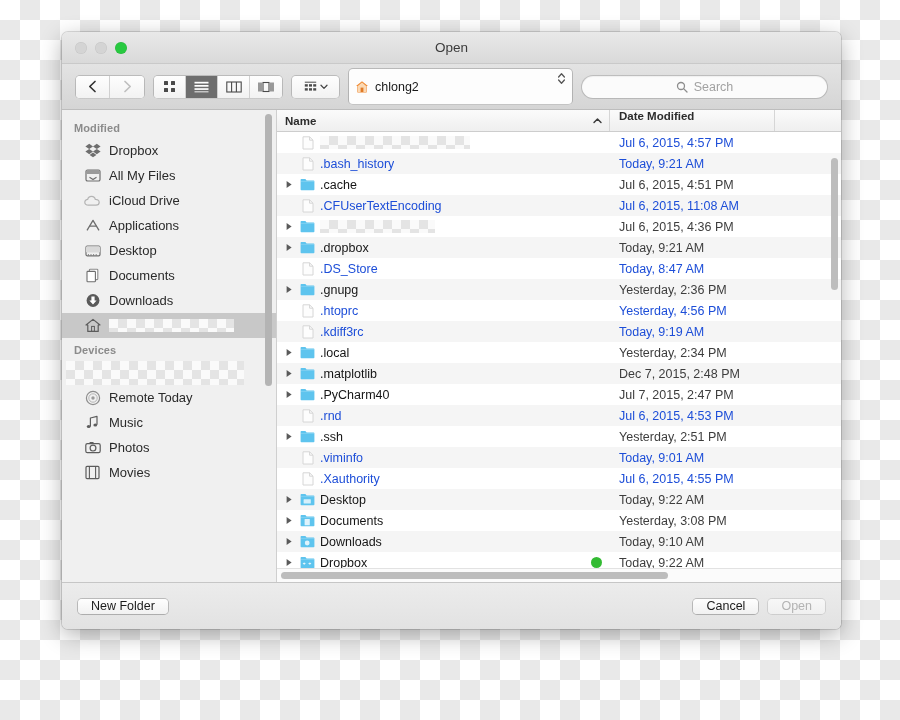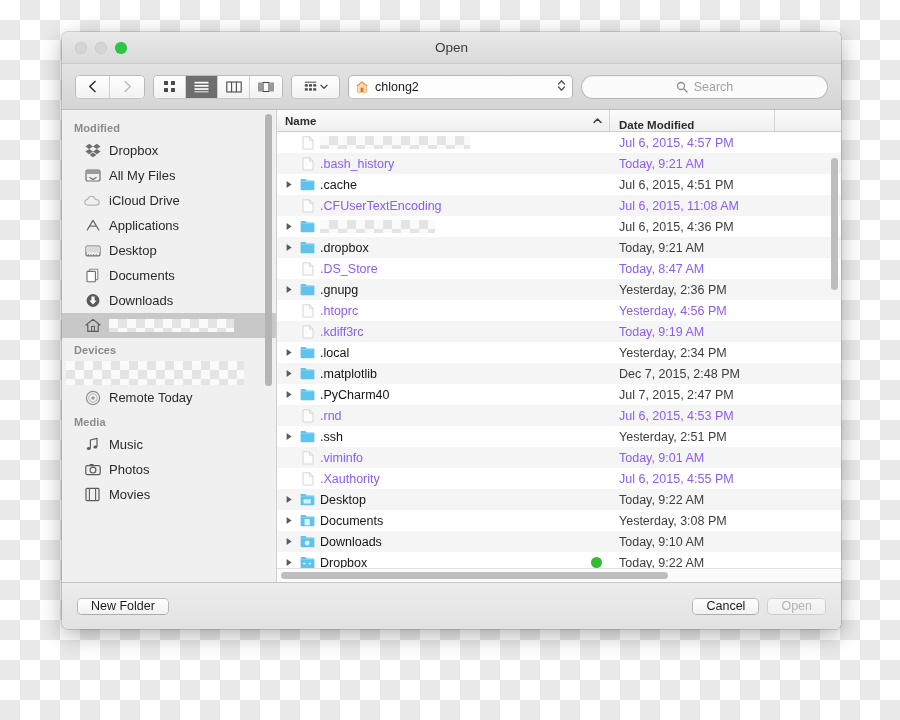--- a/index.html
+++ b/index.html
@@ -83,21 +83,21 @@
     display: flex; align-items: center; justify-content: center;
     gap: 3px;
     width: 47px; height: 22px;
     border-radius: 4px;
     background: linear-gradient(to bottom,#fefefe,#f2f2f2);
     box-shadow: 0 0 0 1px rgba(0,0,0,0.16), 0 1px 0 rgba(255,255,255,0.6);
   }
 
   .pathpopup {
     flex: 0 0 223px;
-    height: 22px;
+    height: 35px;
     background: #fdfdfd;
     border-radius: 4px;
     box-shadow: 0 0 0 1px rgba(0,0,0,0.18), 0 1px 0 rgba(255,255,255,0.6);
     display: flex; align-items: center;
     padding: 0 6px;
     gap: 6px;
     position: relative;
   }
   .pathpopup .plabel { font-size: 12.5px; color: #1a1a1a; }
   .stepper {
@@ -164,35 +164,35 @@
   .filepane { flex: 1 1 auto; display: flex; flex-direction: column; min-width: 0; background: #fff; position: relative; }
   .colheader {
     height: 22px;
     display: flex;
     background: linear-gradient(to bottom,#fbfbfb,#efefef);
     border-bottom: 1px solid #cdcdcd;
     font-size: 11.5px; color: #2c2c2c; font-weight: bold;
     flex: 0 0 auto;
   }
   .col-name { flex: 0 0 333px; display: flex; align-items: center; justify-content: space-between; padding: 0 6px 0 8px; border-right: 1px solid #d6d6d6; }
-  .col-date { flex: 0 0 165px; display: flex; align-items: flex-end; padding-left: 9px; border-right: 1px solid #d6d6d6; }
+  .col-date { flex: 0 0 165px; display: flex; align-items: flex-start; padding-left: 9px; border-right: 1px solid #d6d6d6; }
   .col-extra { flex: 1 1 auto; }
 
   .rows { flex: 1 1 auto; overflow: hidden; position: relative; }
   .row {
     display: flex; align-items: center;
     height: 21px;
     font-size: 12.5px;
   }
   .row.odd { background: #ffffff; }
   .row.even { background: #f5f5f5; }
   .row .rname { flex: 0 0 333px; display: flex; align-items: center; gap: 5px; padding-left: 6px; min-width: 0; }
   .row .rdate { flex: 0 0 165px; padding-left: 9px; white-space: nowrap; }
   .row .rextra { flex: 1 1 auto; }
-  .row.dim .lbl, .row.dim .rdate { color: #8b5cf6; }
+  .row.dim .lbl, .row.dim .rdate { color: #1d4ed8; }
   .row.normal .lbl { color: #151515; }
   .row.normal .rdate { color: #3d3d3d; }
   .disclose { width: 12px; flex: 0 0 12px; display: flex; align-items: center; justify-content: center; }
   .fi { width: 15px; flex: 0 0 15px; height: 15px; display: flex; align-items: center; justify-content: center; }
   .lbl { white-space: nowrap; overflow: hidden; text-overflow: clip; }
   .sync-dot {
     width: 11px; height: 11px; border-radius: 50%;
     background: #33bb33;
     margin-left: auto; margin-right: 8px;
   }
@@ -440,21 +440,20 @@
         <span class="sb-icon">
           <svg width="16" height="16" viewBox="0 0 16 16">
             <circle cx="8" cy="8" r="6.6" fill="none" stroke="#8e8e8e" stroke-width="1.2"></circle>
             <circle cx="8" cy="8" r="4.2" fill="none" stroke="#b6b6b6" stroke-width="1"></circle>
             <circle cx="8" cy="8" r="1.7" fill="#9a9a9a"></circle>
           </svg>
         </span>
         <span>Remote Today</span>
       </div>
 
-      <div class="sb-header">Media</div>
 
       <div class="sb-item">
         <span class="sb-icon">
           <svg width="15" height="15" viewBox="0 0 15 15">
             <path d="M5.4 11.4 V3 L12 1.4 V9.8" fill="none" stroke="#5c5c5c" stroke-width="1.2" stroke-linejoin="round"></path>
             <ellipse cx="3.7" cy="11.6" rx="1.9" ry="1.5" fill="#5c5c5c"></ellipse>
             <ellipse cx="10.3" cy="10" rx="1.9" ry="1.5" fill="#5c5c5c"></ellipse>
           </svg>
         </span>
         <span>Music</span>

